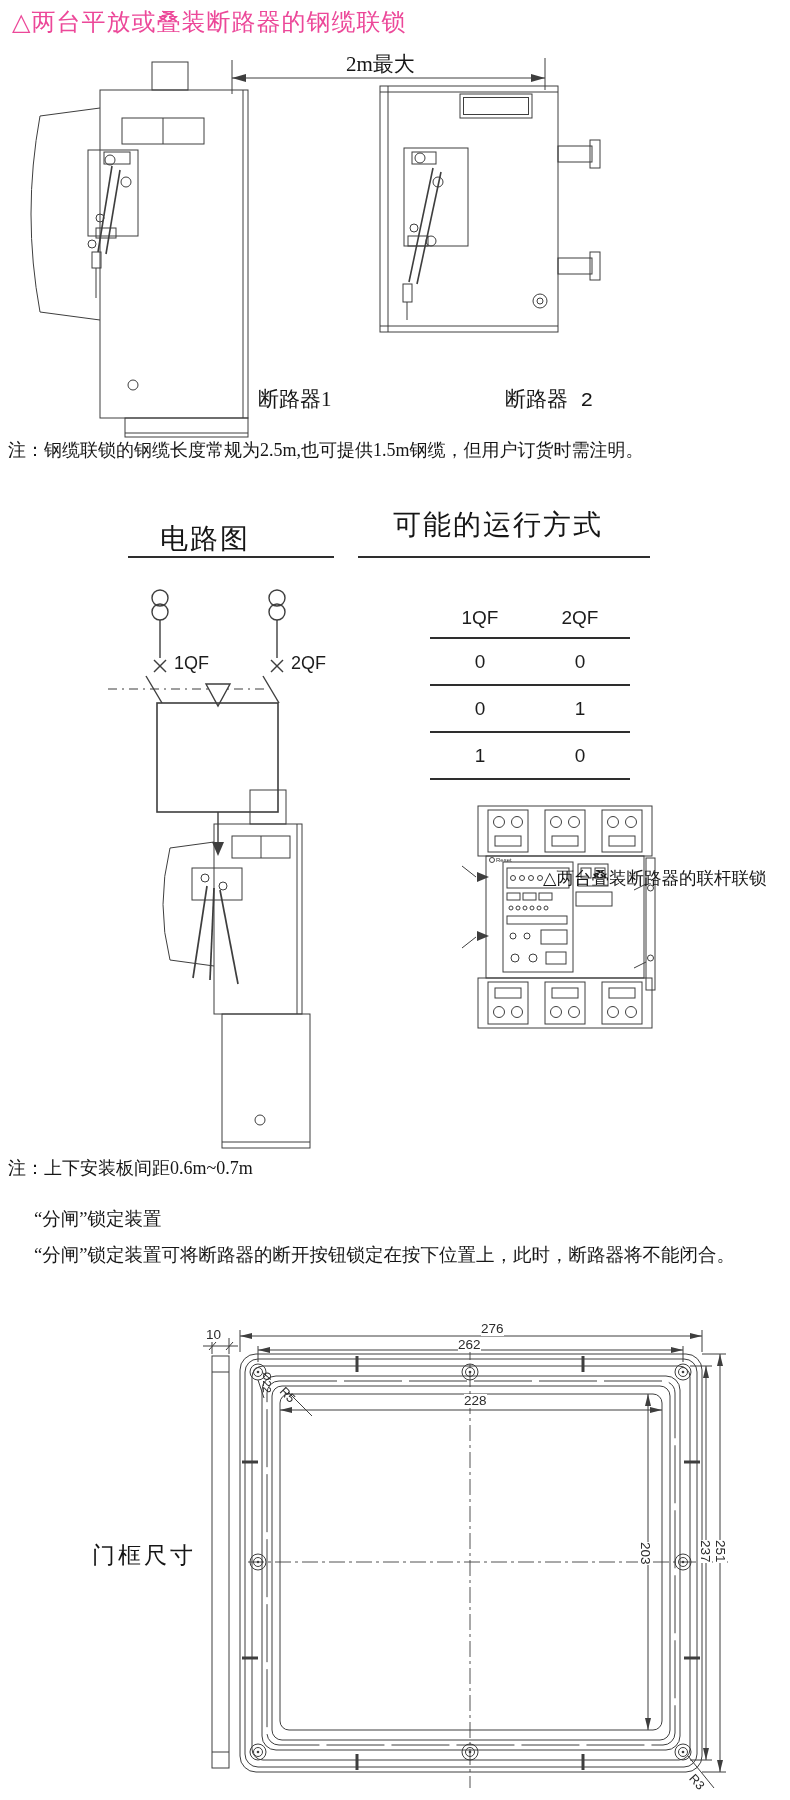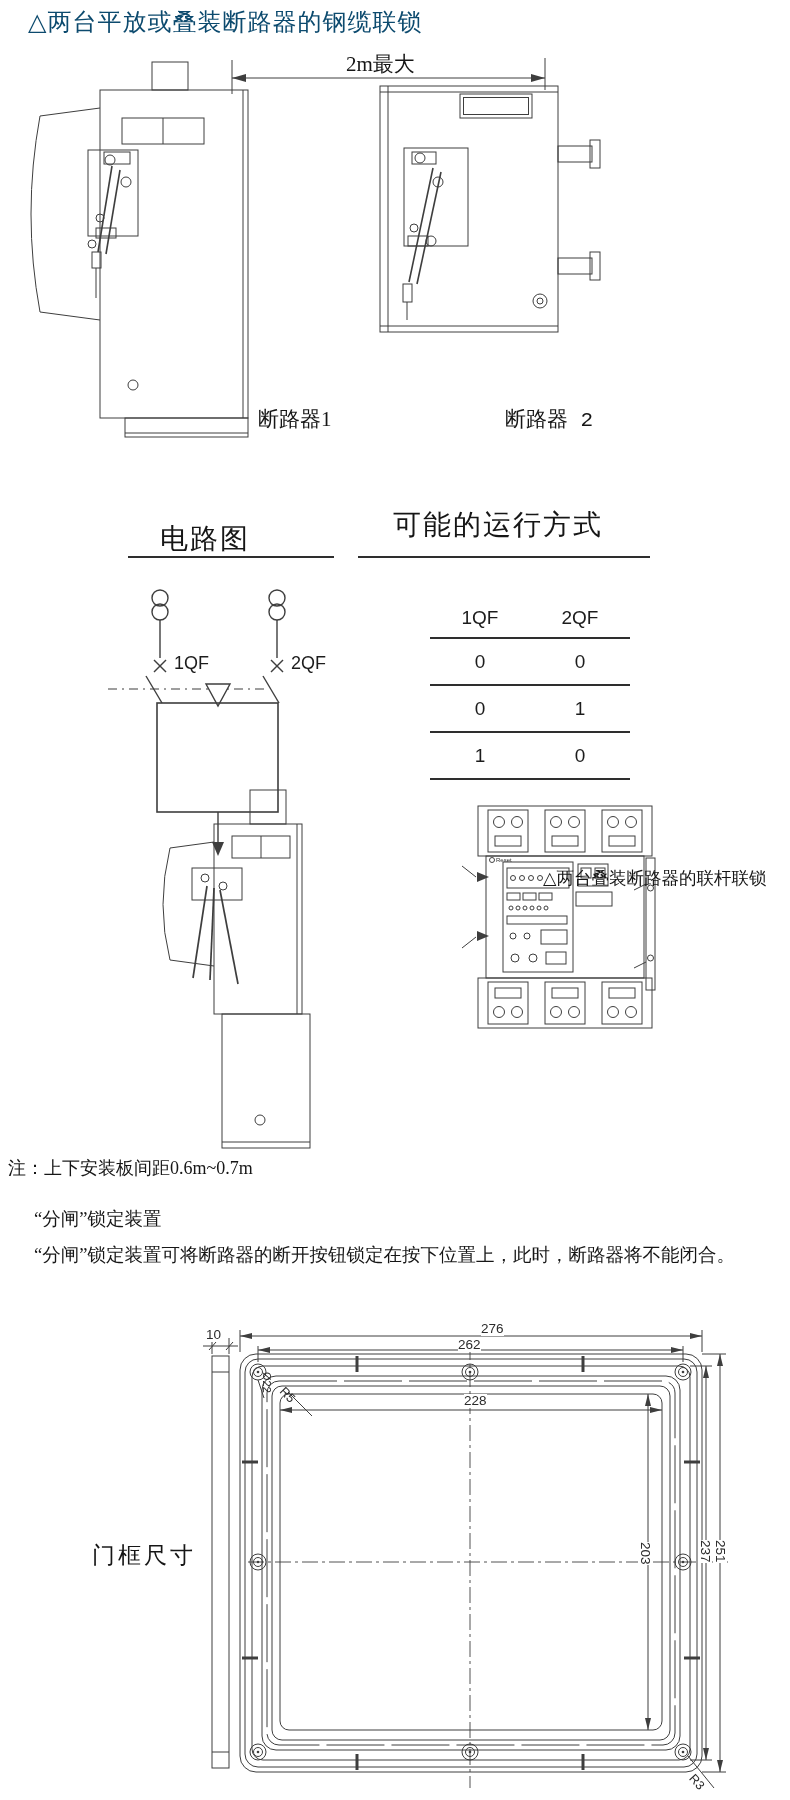--- a/index.html
+++ b/index.html
@@ -2,23 +2,23 @@
 <html><head>
 <meta charset="utf-8">
 <style>
   html,body{margin:0;padding:0;background:#fff;}
   .page{position:relative;width:790px;height:1800px;background:#ffffff;overflow:hidden;
         font-family:"Liberation Serif","DejaVu Serif",serif;color:#161616;}
   .art{position:absolute;left:0;top:0;}
   .t{position:absolute;white-space:nowrap;}
   .serif{font-family:"Liberation Serif","DejaVu Serif",serif;}
   .sans{font-family:"Liberation Sans","DejaVu Sans",sans-serif;}
-  .title{left:28px;top:6px;font-size:24px;letter-spacing:1px;color:#0c4a6e;}
+  .title{left:12px;top:6px;font-size:24px;letter-spacing:1px;color:#ec4899;}
   .dim2m{left:346px;top:50px;font-size:21px;}
-  .blabel{font-size:21px;margin-top:20px;}
+  .blabel{font-size:21px;}
   .note1{left:8px;top:438px;font-size:18px;width:780px;}
   .hdr{font-size:28px;letter-spacing:2px;}
   .hline{position:absolute;height:2px;background:#2e2e2e;}
   .qf{font-size:18px;color:#1c1c1c;}
   .modes-table{position:absolute;left:430px;top:598px;width:200px;
                font-family:"Liberation Sans","DejaVu Sans",sans-serif;font-size:19px;color:#1c1c1c;}
   .mt-row{display:flex;height:45px;align-items:center;border-bottom:2px solid #2e2e2e;}
   .mt-head{height:39px;}
   .mt-row span{flex:1;text-align:center;}
   .s3title{left:543px;top:866px;font-size:17.5px;}
@@ -275,20 +275,21 @@
 
     <line x1="470" y1="1344" x2="470" y2="1788" stroke-dasharray="16 4 3 4" stroke-width="0.9"></line>
     <line x1="248" y1="1562" x2="728" y2="1562" stroke-dasharray="16 4 3 4" stroke-width="0.9"></line>
   </g>
 </svg>
 
 <div class="t serif title">△两台平放或叠装断路器的钢缆联锁</div>
 <div class="t serif dim2m">2m最大</div>
 <div class="t serif blabel" style="left:258px;top:385px;">断路器1</div>
 <div class="t serif blabel" style="left:505px;top:385px;font-family:Liberation Mono, monospace;">断路器 2</div>
+<div class="t serif note1">注：钢缆联锁的钢缆长度常规为2.5m,也可提供1.5m钢缆，但用户订货时需注明。</div>
 
 <div class="t serif hdr" style="left:160px;top:520px;">电路图</div>
 <div class="t serif hdr" style="left:393px;top:506px;">可能的运行方式</div>
 <div class="hline" style="left:128px;top:556px;width:206px;"></div>
 <div class="hline" style="left:358px;top:556px;width:292px;"></div>
 
 <div class="t sans qf" style="left:174px;top:653px;">1QF</div>
 <div class="t sans qf" style="left:291px;top:653px;">2QF</div>
 
 <div class="modes-table">

